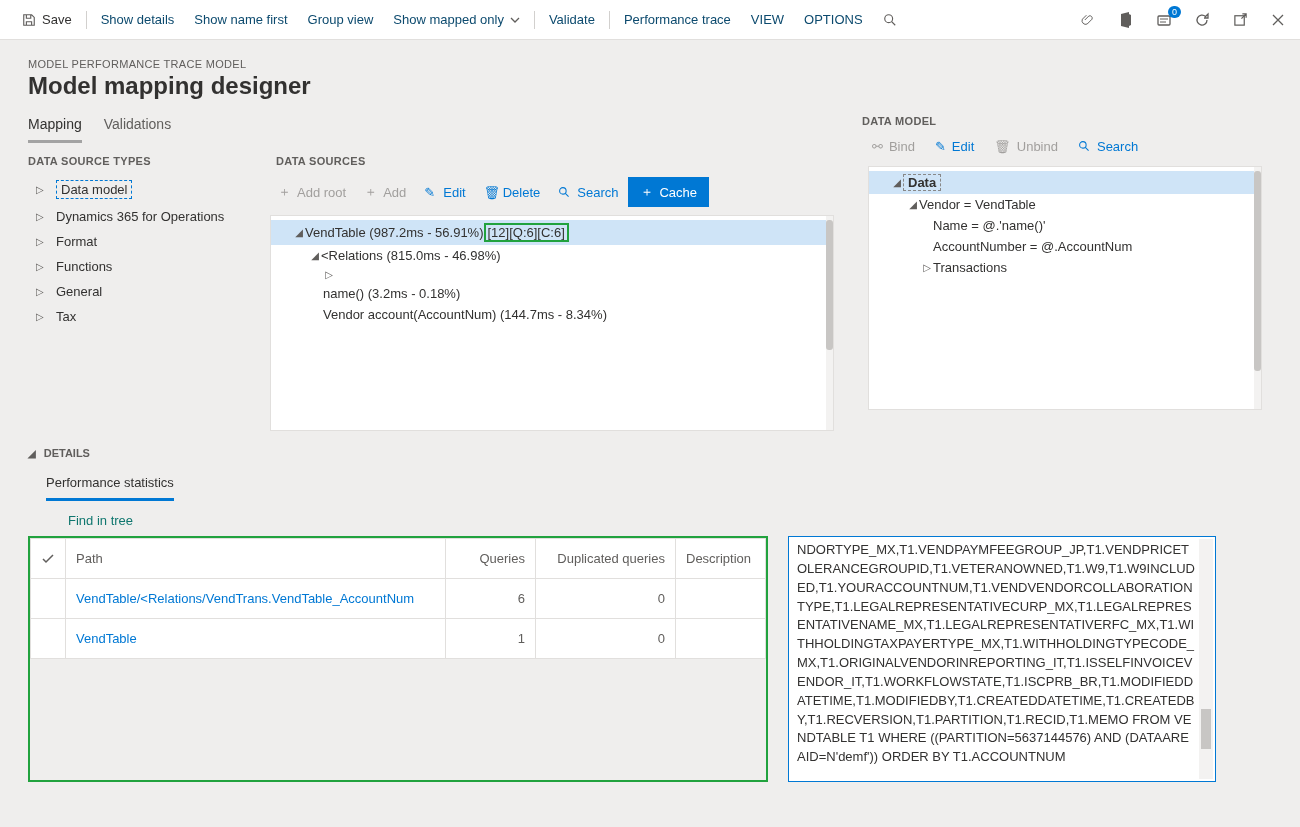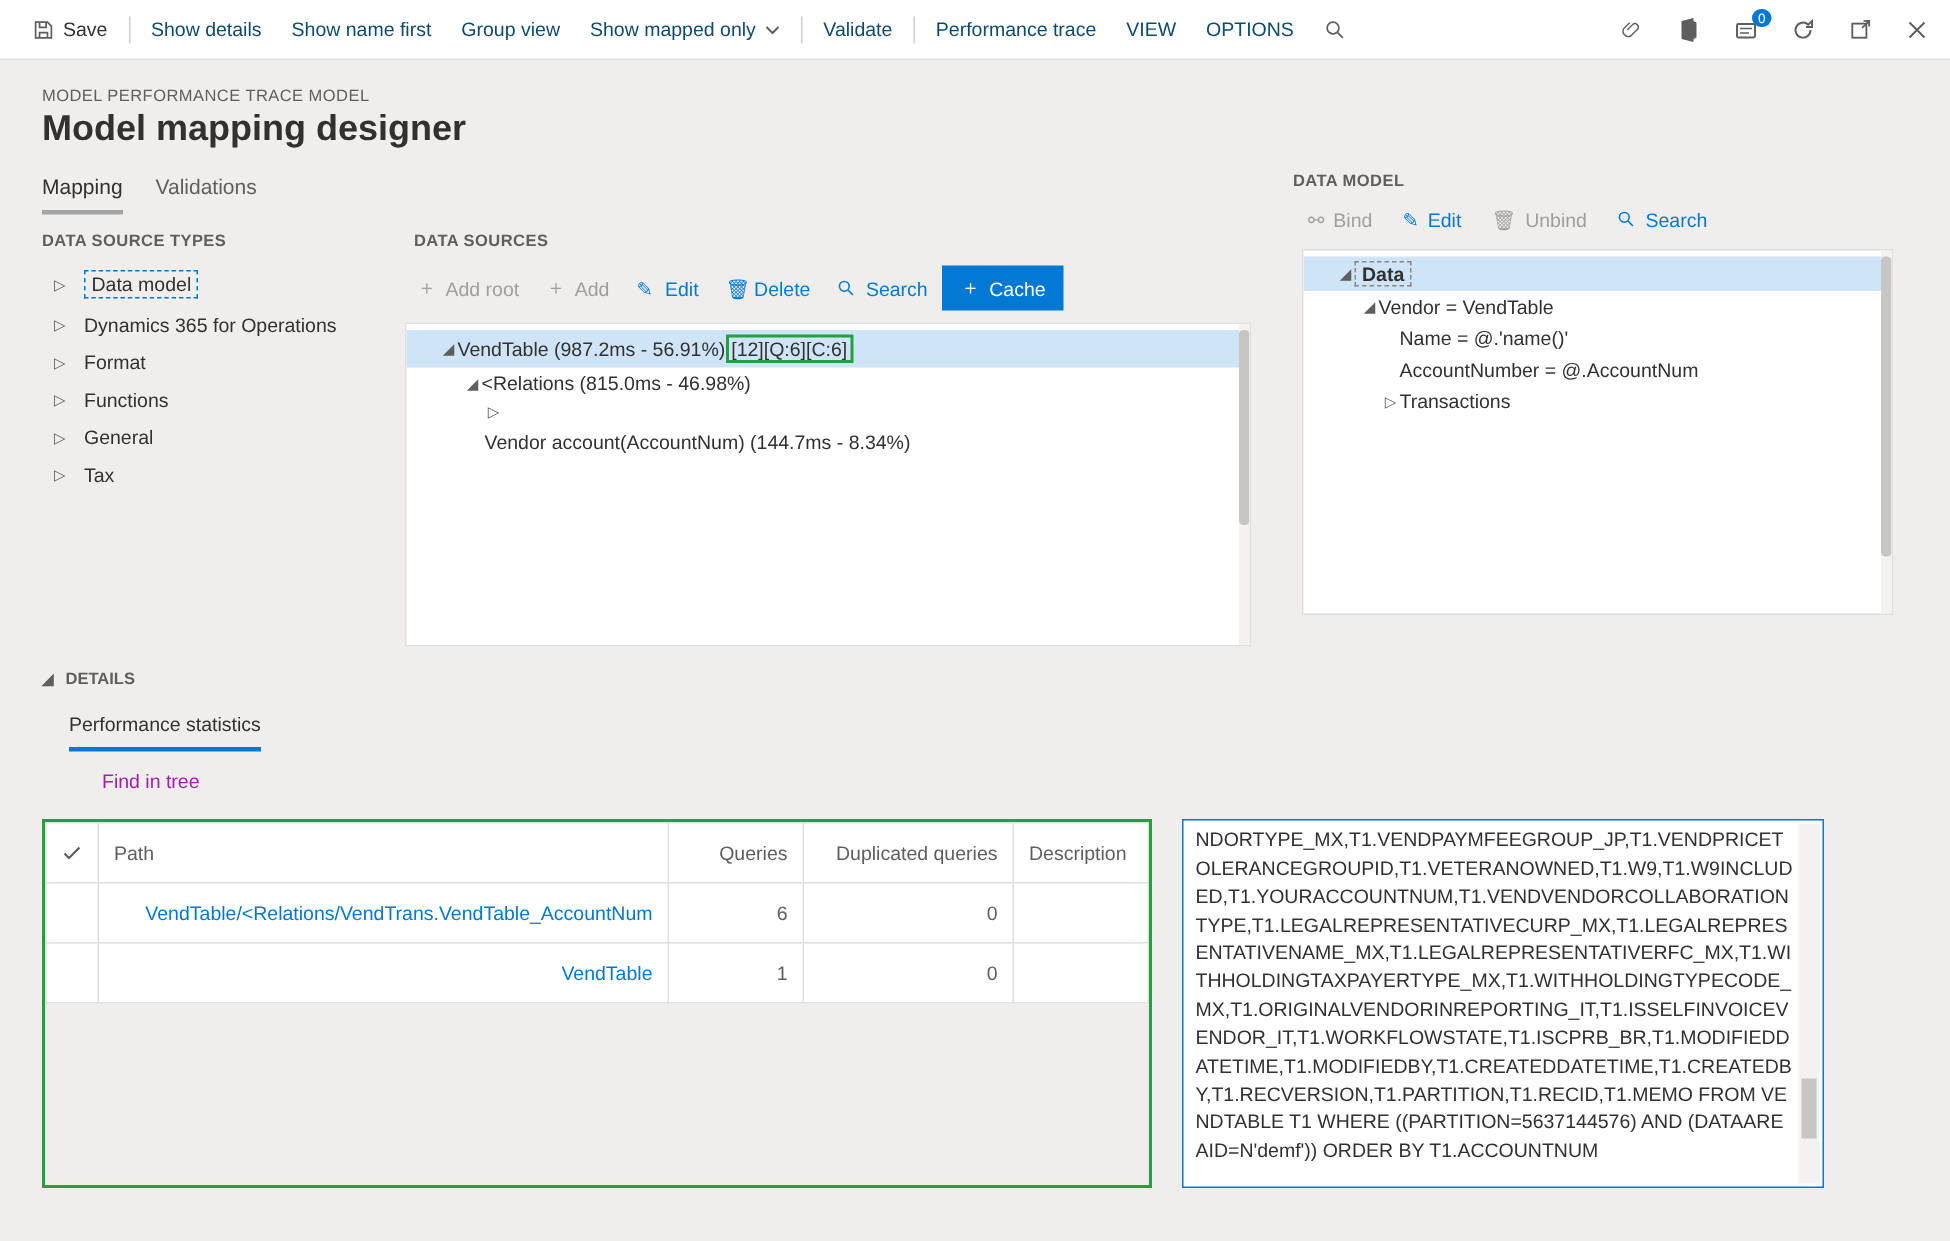--- a/index.html
+++ b/index.html
@@ -192,42 +192,42 @@
 }
 .details-head .dcaret { font-size: 10px; }
 .stats-tab {
   margin: 10px 18px 0;
   display: inline-block;
   padding: 6px 0 8px;
   border-bottom: 3px solid #0078d4;
   color: #323130;
 }
 .find-link {
-  color: #a21caf; cursor: pointer; margin: 12px 0 18px 40px; display: inline-block;
+  color: #0f766e; cursor: pointer; margin: 12px 0 8px 40px; display: inline-block;
 }
 
 .lower {
   display: flex; gap: 20px; padding: 0 28px;
 }
 .grid-wrap {
   border: 2px solid #21a23e;
   width: 740px;
 }
 table.grid {
   border-collapse: collapse; width: 100%; background: #fff;
 }
 table.grid th, table.grid td {
   border: 1px solid #e1dfdd;
   padding: 12px 10px;
   font-size: 13px;
   text-align: left;
   color: #605e5c;
 }
 table.grid th { font-weight: 400; }
-table.grid td.link { color: #0078d4; cursor: pointer; text-align: right; }
+table.grid td.link { color: #0078d4; cursor: pointer; }
 table.grid td.num, table.grid th.num { text-align: right; }
 table.grid th.ck, table.grid td.ck { width: 34px; text-align: center; }
 
 .sqlbox {
   border: 1px solid #0078d4;
   background: #fff;
   width: 428px;
   height: 246px;
   padding: 4px 18px 4px 8px;
   font-size: 13px;
@@ -401,20 +401,23 @@
         <div class="tree-row sel indent1">
           <span class="tcaret">◢</span>
           <span class="tlabel"><span>VendTable (987.2ms - 56.91%)</span><span class="hl">[12][Q:6][C:6]</span></span>
         </div>
         <div class="tree-row indent2">
           <span class="tcaret">◢</span>
           <span class="tlabel">&lt;Relations (815.0ms - 46.98%)</span>
         </div>
         <div class="tree-row indent3">
           <span class="tcaret">▷</span>
+        </div>
+        <div class="tree-row indent4">
+          <span class="tlabel">name() (3.2ms - 0.18%)</span>
         </div>
         <div class="tree-row indent4">
           <span class="tlabel">Vendor account(AccountNum) (144.7ms - 8.34%)</span>
         </div>
       </div>
       <div class="vsbar">
           <div class="vsthumb" style="top:4px;height:130px"></div>
         </div>
     </div>
   </div>

